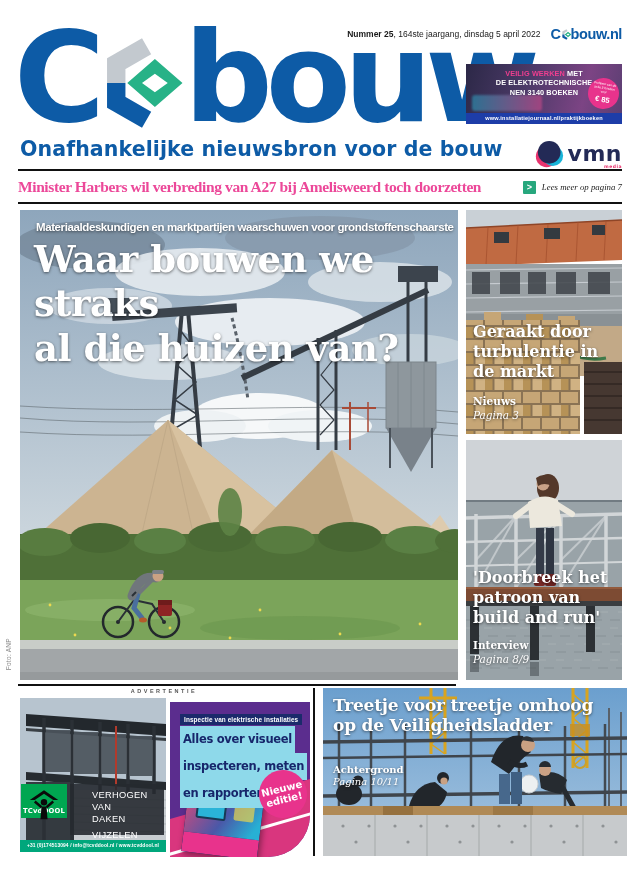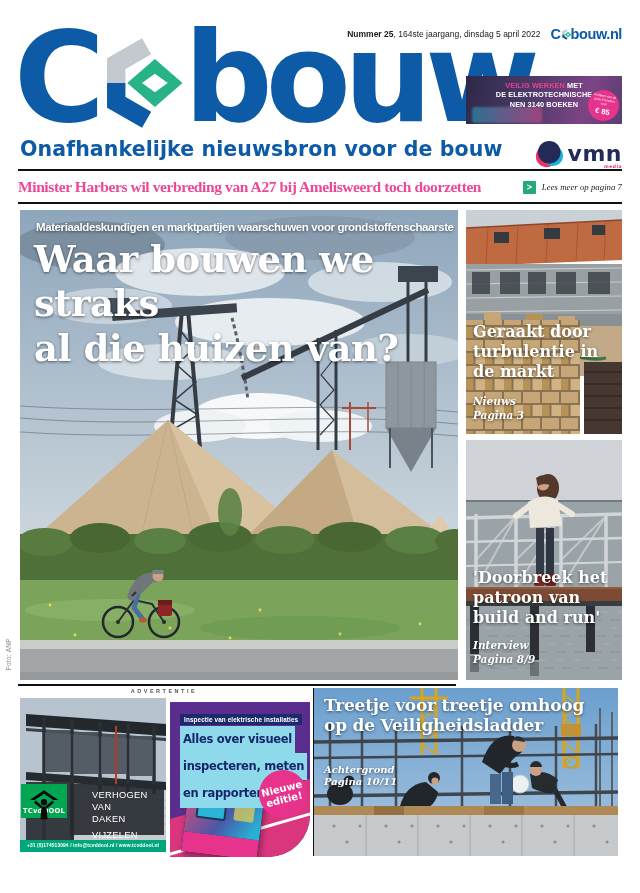--- a/index.html
+++ b/index.html
@@ -17,21 +17,21 @@
              font-family:"DejaVu Sans", sans-serif; font-weight:bold; color:#0d5ba6;
              font-size:124px; letter-spacing:-7px; line-height:1; }
   .biglogo .mark { width:92px; height:92px; margin:10px -4px 0 -2px; }
 
   .tagline { position:absolute; left:20px; top:137px; font-size:20.5px; font-weight:bold;
              color:#0d5ba6; letter-spacing:0.1px; font-family:"DejaVu Sans", sans-serif; }
 
   
   .top-ad { position:absolute; left:466px; top:64px; width:156px; height:60px; overflow:hidden; cursor:pointer; }
   .top-ad-img { position:relative; width:100%; height:49px;
-      background:linear-gradient(105deg,#2c2847 0%,#4c3a68 40%,#7c4484 75%,#5a3f72 100%); overflow:hidden;margin-top:12px; }
+      background:linear-gradient(105deg,#2c2847 0%,#4c3a68 40%,#7c4484 75%,#5a3f72 100%); overflow:hidden; }
   .top-ad-img::before { content:""; position:absolute; left:6px; bottom:2px; width:70px; height:16px;
       background:linear-gradient(90deg,#2aa8c8,#d94a8c); opacity:.55; border-radius:3px; filter:blur(1px); }
   .top-ad-text { position:relative; text-align:center; padding-top:5px; font-size:7.3px; font-weight:bold;
       color:#fff; line-height:1.28; letter-spacing:0.1px; }
   .top-ad-text .hl { color:#ef3e8f; }
   .top-ad-badge { position:absolute; right:3px; top:14px; width:31px; height:31px; border-radius:50%;
       background:#e8338c; color:#fff; transform:rotate(10deg); display:flex; flex-direction:column;
       align-items:center; justify-content:center; text-align:center; }
   .top-ad-badge .bt { font-size:3.2px; line-height:1.2; width:26px; }
   .top-ad-badge .bp { font-size:7.5px; font-weight:bold; }
@@ -53,23 +53,23 @@
   .breaking-h { flex:1; font-family:"Liberation Serif", serif; font-weight:bold; font-size:15.5px;
       letter-spacing:-0.4px; color:#ec4899; white-space:nowrap; }
   .breaking-arrow { width:13px; height:13px; background:#27a77d; color:#fff; font-size:9px; font-weight:bold;
       text-align:center; line-height:13px; border-radius:1px; margin:0 6px 0 4px; cursor:pointer; }
   .breaking-more { font-family:"Liberation Serif", serif; font-style:italic; font-size:8.8px; color:#222;
       white-space:nowrap; cursor:pointer; }
 
   
   .photo-card { position:absolute; overflow:hidden; }
   .photo-card svg { position:absolute; left:0; top:0; }
-  .ov { position:absolute; color:#fff; text-shadow:0 1px 3px rgba(0,0,0,.55);font-weight:bold; }
+  .ov { position:absolute; color:#fff; text-shadow:0 1px 3px rgba(0,0,0,.55); }
   .serifhead { font-family:"DejaVu Serif", serif; font-weight:bold; }
-  .sec-label { font-family:"DejaVu Serif", serif; font-style:italic; font-weight:bold; font-size:10.5px; }
+  .sec-label { font-family:"DejaVu Serif", serif; font-weight:bold; font-size:10.5px; }
   .page-label { font-family:"DejaVu Serif", serif; font-style:italic; font-size:10.5px; }
 
   
   .lead { left:20px; top:210px; width:438px; height:470px; }
   .lead-kicker { left:16px; top:11px; font-size:11.5px; font-weight:bold; letter-spacing:-0.4px; }
   .lead-head { left:14px; top:27px; font-size:37px; line-height:1.2; letter-spacing:-0.5px; }
   .lead-tag { left:8px; bottom:13px; background:#2aa596; padding:2px 9px 3px 7px;
       font-family:"DejaVu Serif", serif; font-style:italic; font-weight:bold; font-size:11px; text-shadow:none; cursor:pointer; }
   .credit { position:absolute; left:5px; top:638px; font-size:6.5px; color:#8a8a8a;
       writing-mode:vertical-rl; transform:rotate(180deg); letter-spacing:0.3px; }
@@ -120,21 +120,21 @@
   .bk-book .b2::after { content:""; position:absolute; right:8px; top:8px; width:20px; height:26px;
       background:#e8d44d; opacity:.7; border-radius:2px; }
   .bk-book .b3 { height:20px; background:#e8338c; }
   .bk-badge { position:absolute; right:3px; top:68px; width:48px; height:48px; border-radius:50%;
       background:#e8338c; color:#fff; transform:rotate(-14deg); display:flex; flex-direction:column;
       align-items:center; justify-content:center; font-weight:bold; font-size:10px; line-height:1.15;
       font-family:"DejaVu Sans", sans-serif; }
 
   .vline { position:absolute; left:313px; top:688px; width:2px; height:168px; background:#111; }
 
-  .card-safe { left:314px; top:688px; width:304px; height:196px; cursor:pointer; }
+  .card-safe { left:323px; top:688px; width:304px; height:196px; cursor:pointer; }
   .card-safe .hd { left:10px; top:7px; font-size:17px; line-height:1.18; letter-spacing:-0.2px; }
   .card-safe .sec { left:10px; top:76px; font-size:10px; }
   .card-safe .pg { left:10px; top:88px; font-size:10px; }
 </style>
 </head>
 <body>
 
 <div class="page">
 
   <div class="issue-line">

